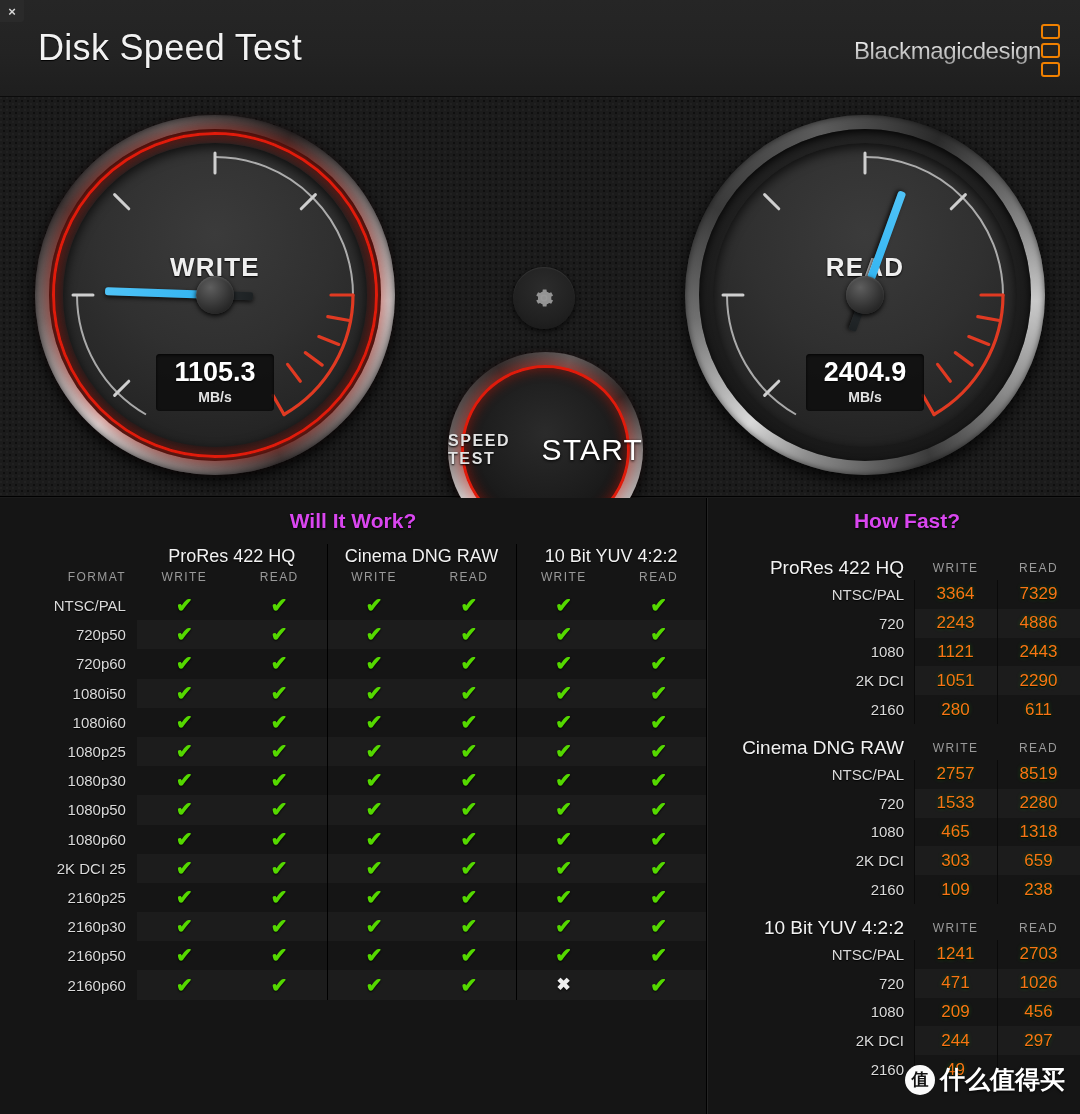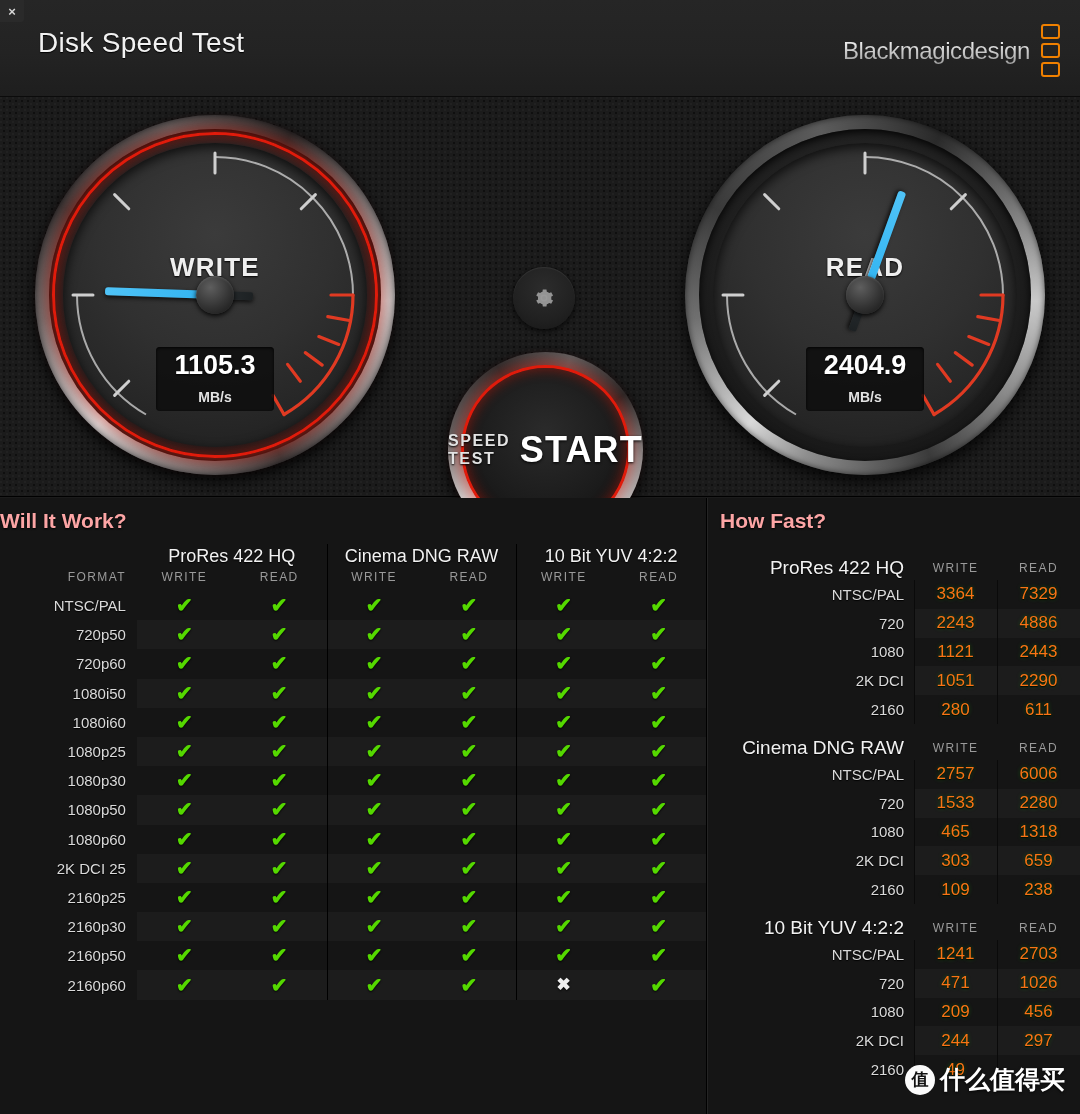--- a/index.html
+++ b/index.html
@@ -31,24 +31,24 @@
   }
 
   
   .header{
     position:absolute; left:0; top:0; width:1080px; height:97px;
     background:linear-gradient(180deg,#262626 0%,#232323 55%,#1e1e1e 100%);
     border-bottom:1px solid #0b0b0b;
   }
   .header .title{
     position:absolute; left:38px; top:27px;
-    font-size:28px; font-weight:300; letter-spacing:.3px; color:#f2f2f2;
+    font-size:36px; font-weight:300; letter-spacing:.3px; color:#f2f2f2;
     text-shadow:0 1px 1px #000;
   }
-  .logo{ position:absolute; right:20px; top:24px; display:flex; align-items:center; gap:11px; }
+  .logo{ position:absolute; right:20px; top:24px; display:flex; align-items:center; }
   .logo .word{
     font-size:24px; font-weight:300; letter-spacing:-.4px;
     background:linear-gradient(180deg,#fdfdfd 0%,#c7c7c7 55%,#9a9a9a 100%);
     -webkit-background-clip:text; background-clip:text; color:transparent;
   }
   .logo .squares{ display:flex; flex-direction:column; gap:4px; }
   .logo .squares i{
     display:block; width:19px; height:15px;
     border:2.5px solid #f08000; border-radius:3px;
   }
@@ -97,21 +97,21 @@
     text-align:center; font-size:26px; font-weight:600; letter-spacing:1.2px;
     color:#efefef; text-shadow:0 1px 2px #000; pointer-events:none;
   }
   .readout{
     position:absolute; left:50%; transform:translateX(-50%);
     bottom:36px; width:118px; padding:4px 0 6px;
     background:rgba(12,12,12,.82); border-radius:4px; text-align:center;
     box-shadow:inset 0 1px 3px rgba(0,0,0,.9);
   }
   .readout .val{ font-size:27px; font-weight:700; color:#fff; line-height:1.05; text-shadow:0 1px 2px #000; }
-  .readout .unit{ font-size:14px; font-weight:700; color:#e2e2e2; margin-top:10px; }
+  .readout .unit{ font-size:14px; font-weight:700; color:#e2e2e2; margin-top:3px; }
 
   .hub{
     position:absolute; left:50%; top:50%; width:38px; height:38px;
     margin:-19px 0 0 -19px; border-radius:50%;
     background:radial-gradient(circle at 38% 30%, #5e5e5e 0%, #343434 55%, #151515 100%);
     box-shadow:0 2px 5px rgba(0,0,0,.9), inset 0 1px 2px rgba(255,255,255,.12);
     z-index:6;
   }
   .needle{
     position:absolute; left:50%; top:50%; width:0; height:0; z-index:5;
@@ -144,30 +144,30 @@
     position:absolute; inset:13px; border-radius:50%;
     border:3px solid #e01b0b;
     box-shadow:0 0 14px 3px rgba(224,27,11,.5), inset 0 0 12px 2px rgba(224,27,11,.4);
     background:radial-gradient(circle at 50% 40%, #2b2b2b 0%, #1c1c1c 55%, #0d0d0d 100%);
   }
   .startbtn .txt{
     position:absolute; inset:0; display:flex; flex-direction:row;
     align-items:center; justify-content:center; gap:1px; pointer-events:none;
   }
   .startbtn .l1{ font-size:16px; font-weight:700; letter-spacing:1.6px; color:#e3e3e3; text-shadow:0 1px 2px #000; }
-  .startbtn .l2{ font-size:36px; font-weight:700; letter-spacing:1.2px; color:#fff; text-shadow:0 1px 3px #000; }
+  .startbtn .l2{ font-size:30px; font-weight:400; letter-spacing:1.2px; color:#fff; text-shadow:0 1px 3px #000; }
 
   
   .bottom{ position:absolute; left:0; top:498px; width:1080px; height:616px; background:#151515; }
   .vdiv{ position:absolute; left:706px; top:0; width:1px; height:616px; background:#000;
          box-shadow:1px 0 0 #242424; }
 
   .panel-title{
-    position:absolute; top:11px; font-size:21px; font-weight:700; color:#fca5a5;
-    text-shadow:0 1px 2px #000; text-align:left;
+    position:absolute; top:11px; font-size:21px; font-weight:700; color:#d946ef;
+    text-shadow:0 1px 2px #000; text-align:center;
   }
   #willTitle{ left:0; width:706px; }
   #fastTitle{ left:720px; width:374px; }
 
   
   .willwrap{ position:absolute; left:0; top:46px; width:706px; }
   table{ border-collapse:collapse; }
   .will{ width:706px; table-layout:fixed; }
   .will col.fmt{ width:130px; }
   .will col.c { width:90px; }
@@ -552,21 +552,21 @@
               <td class="num">611</td>
             </tr>
             <tr>
               <td class="sec">Cinema DNG RAW</td>
               <td class="subh">WRITE</td>
               <td class="subh">READ</td>
             </tr>
             <tr class="drow ">
               <td class="rlbl">NTSC/PAL</td>
               <td class="num">2757</td>
-              <td class="num">6006</td>
+              <td class="num">8519</td>
             </tr>
             <tr class="drow alt">
               <td class="rlbl">720</td>
               <td class="num">1533</td>
               <td class="num">2280</td>
             </tr>
             <tr class="drow ">
               <td class="rlbl">1080</td>
               <td class="num">465</td>
               <td class="num">1318</td>

